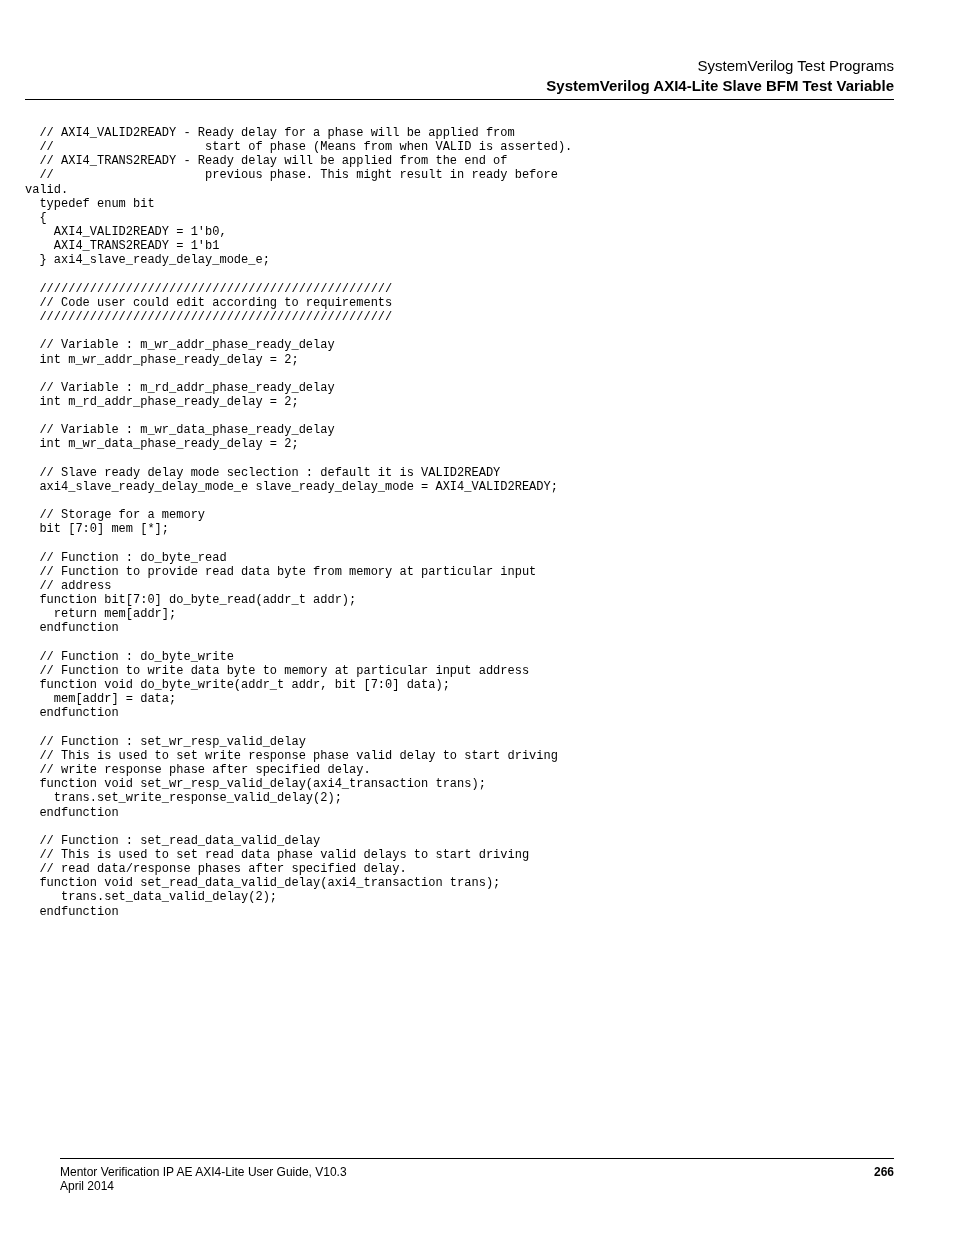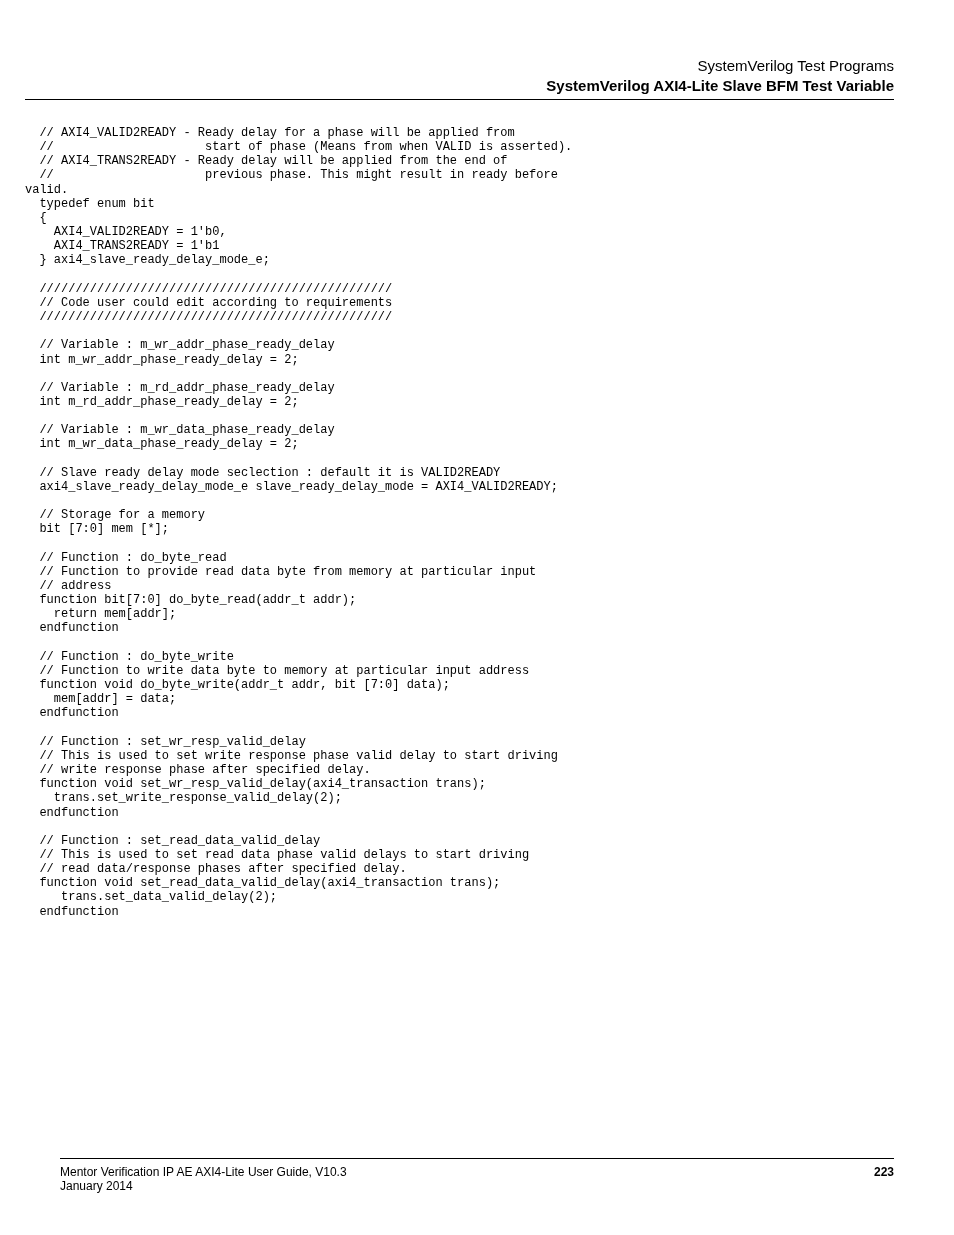--- a/index.html
+++ b/index.html
@@ -116,17 +116,17 @@
   // Function : set_read_data_valid_delay
   // This is used to set read data phase valid delays to start driving
   // read data/response phases after specified delay.
   function void set_read_data_valid_delay(axi4_transaction trans);
      trans.set_data_valid_delay(2);
   endfunction</div>
 
   <div class="footer">
     <div>
       <span>Mentor Verification IP AE AXI4-Lite User Guide, V10.3</span><br>
-      <span>January 2014</span>
+      <span>April 2014</span>
     </div>
-    <div class="footer-right">223</div>
+    <div class="footer-right">266</div>
   </div>
 </div>
 
 </body></html>

